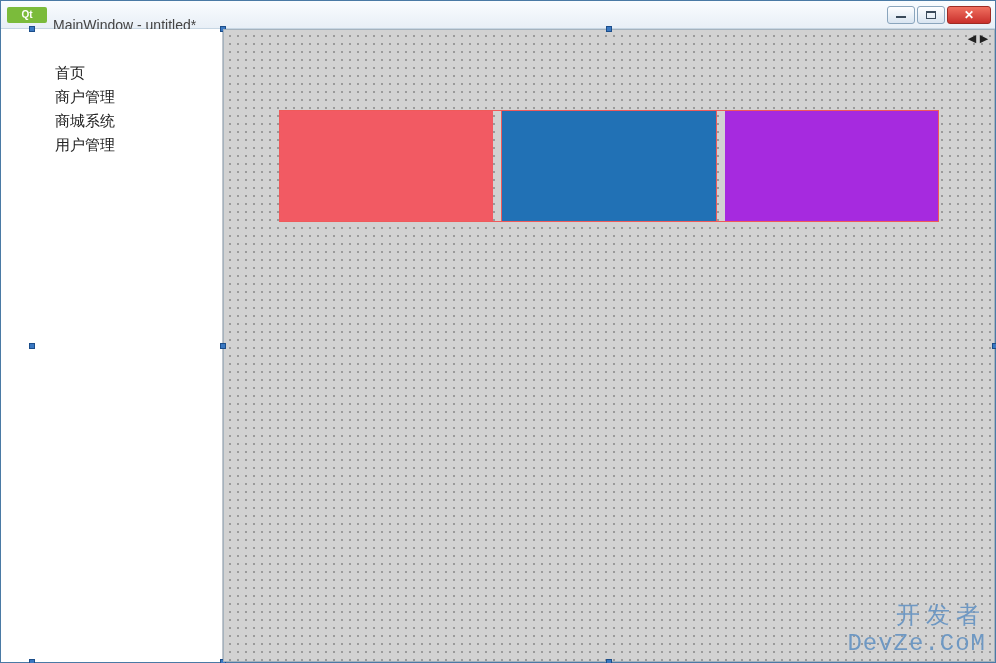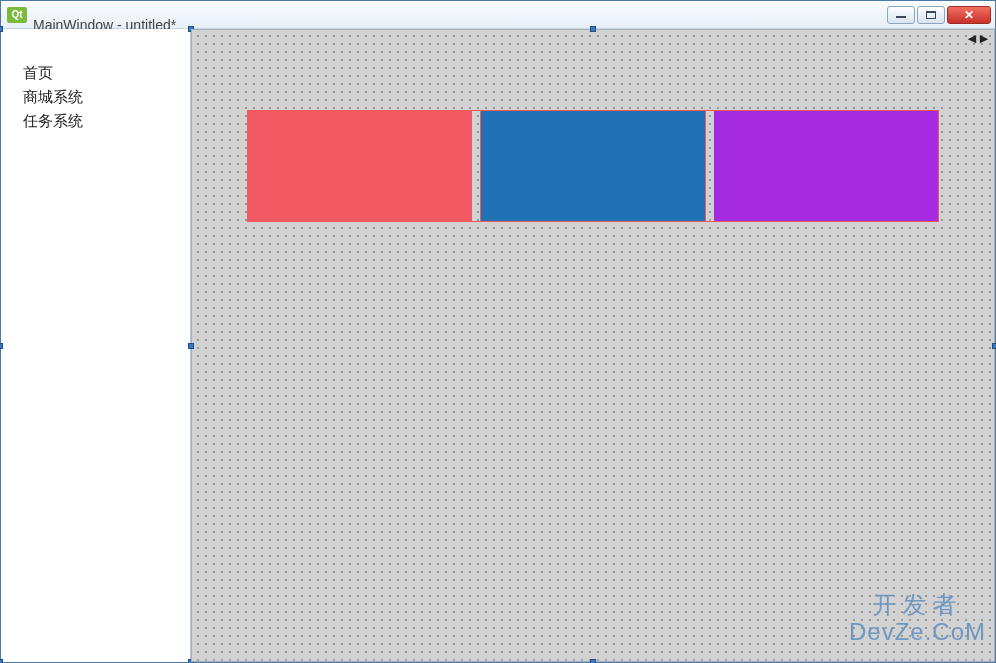--- a/index.html
+++ b/index.html
@@ -1,33 +1,33 @@
 <!DOCTYPE html>
 <html><head>
 <meta charset="utf-8">
 <style>
   * { box-sizing: border-box; margin: 0; padding: 0; }
   html, body { width: 996px; height: 663px; font-family: "Microsoft YaHei", sans-serif; font-size: 14px; overflow: hidden; }
   .outer { width: 996px; height: 663px; border: 1px solid #4a7aa5; background: #fff; position: relative; }
 
   
   .titlebar { height: 28px; background: linear-gradient(#fafcff,#e8eff6); border-bottom: 1px solid #c7d6e3; display: flex; align-items: center; padding: 0 4px 0 6px; }
-  .qt-icon { width: 20px; height: 16px; background: #7bbb3b; border-radius: 2px; color: #fff; font-size: 10px; line-height: 16px; text-align: center; font-weight: bold; font-family: Arial,sans-serif; margin-right: 6px; }
+  .qt-icon { width: 40px; height: 16px; background: #7bbb3b; border-radius: 2px; color: #fff; font-size: 10px; line-height: 16px; text-align: center; font-weight: bold; font-family: Arial,sans-serif; margin-right: 6px; }
   .title-text { color: #444; font-size: 14px; flex: 0 0 auto; margin-top: 20px; }
   .title-spacer { flex: 1; }
   .win-btn { width: 28px; height: 18px; margin-left: 2px; border: 1px solid #8aa5bd; border-radius: 3px; background: linear-gradient(#fefeff,#d9e5f1); display: flex; align-items: center; justify-content: center; font-size: 10px; color: #3a4a5a; }
   .win-btn.max { width: 28px; }
   .win-btn.close { width: 44px; background: linear-gradient(#f07060,#c9302c); border-color: #9e2b24; color: #fff; }
   .win-btn .min-g { width: 10px; height: 0; border-top: 2px solid #3a4a5a; margin-top: 4px; }
   .win-btn .max-g { width: 10px; height: 8px; border: 1px solid #3a4a5a; border-top-width: 2px; }
   .win-btn .x-g { font-family: Arial,sans-serif; font-size: 12px; font-weight: bold; line-height: 1; }
 
   
   .client { position: absolute; top: 28px; left: 0; right: 0; bottom: 0; display: flex; }
-  .sidebar { width: 190px; background: #fff; position: relative; border-right: 1px solid #bfc5cc; }
+  .sidebar { width: 190px; background: #fff; position: relative; border-right: 1px solid #bfc5cc; margin-left: 32px; }
   .sidebar-inner { padding: 32px 0 0 22px; }
   .side-item { font-size: 15px; color: #222; line-height: 24px; cursor: default; white-space: nowrap; }
 
   .canvas { flex: 1; position: relative; background-color: #d2d2d2; background-image: radial-gradient(#9a9a9a 1px, transparent 1px); background-size: 8px 8px; background-position: 2px 2px; border: 1px solid #a5b2bd; }
 
   
   .handle { position: absolute; width: 6px; height: 6px; background: #3a78c2; border: 1px solid #1c4e8a; }
   .h-nw { top: -3px; left: -4px; }
   .h-ne { top: -3px; right: -4px; }
   .h-sw { bottom: -3px; left: -4px; }
@@ -49,21 +49,21 @@
   .c-blue   { background: #2171b5; }
   .c-purple { background: #a62adf; }
 
   
   .canvas .handle.ch-n  { top: -4px; left: 50%; margin-left: -3px; }
   .canvas .handle.ch-s  { bottom: -4px; left: 50%; margin-left: -3px; }
   .canvas .handle.ch-w  { top: 50%; left: -4px; margin-top: -3px; }
   .canvas .handle.ch-e  { top: 50%; right: -4px; margin-top: -3px; }
 
   
-  .watermark { position: absolute; right: 8px; bottom: 16px; text-align: center; font-family: Liberation Sans, sans-serif; color: #6e98c3; line-height: 1.1; user-select: none; pointer-events: none; }
+  .watermark { position: absolute; right: 8px; bottom: 4px; text-align: right; font-family: Liberation Mono, monospace; color: #6e98c3; line-height: 1.1; user-select: none; pointer-events: none; }
   .watermark .l1 { font-size: 24px; letter-spacing: 6px; }
   .watermark .l2 { font-size: 24px; letter-spacing: 1px; }
 </style>
 </head>
 <body>
 
 <div class="outer">
 
   <div class="titlebar">
     <div class="qt-icon">Qt</div>
@@ -78,22 +78,23 @@
     <div class="win-btn close">
         <div class="x-g">✕</div>
       </div>
   </div>
 
   <div class="client">
 
     <div class="sidebar">
       <div class="sidebar-inner">
         <div class="side-item">首页</div>
+        <div class="side-item">商户管理</div>
         <div class="side-item">商城系统</div>
-        <div class="side-item">任务系统</div>
+        <div class="side-item">用户管理</div>
       </div>
       <div class="handle h-nw"></div>
       <div class="handle h-ne"></div>
       <div class="handle h-sw"></div>
       <div class="handle h-se"></div>
       <div class="handle h-w"></div>
       <div class="handle h-e"></div>
     </div>
 
     <div class="canvas">

